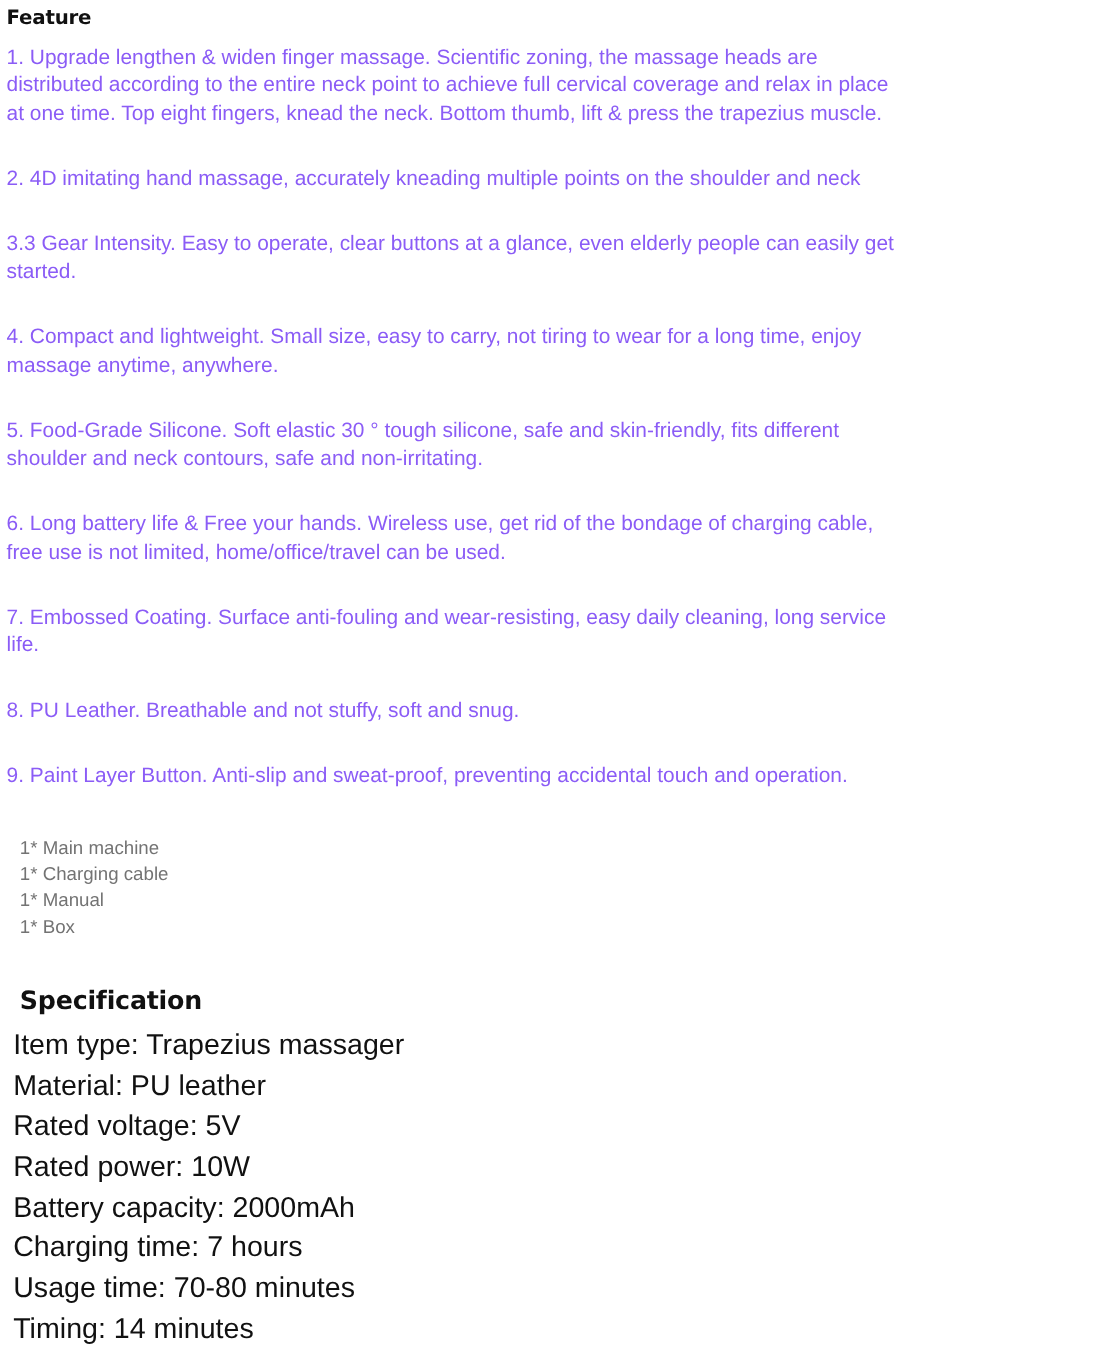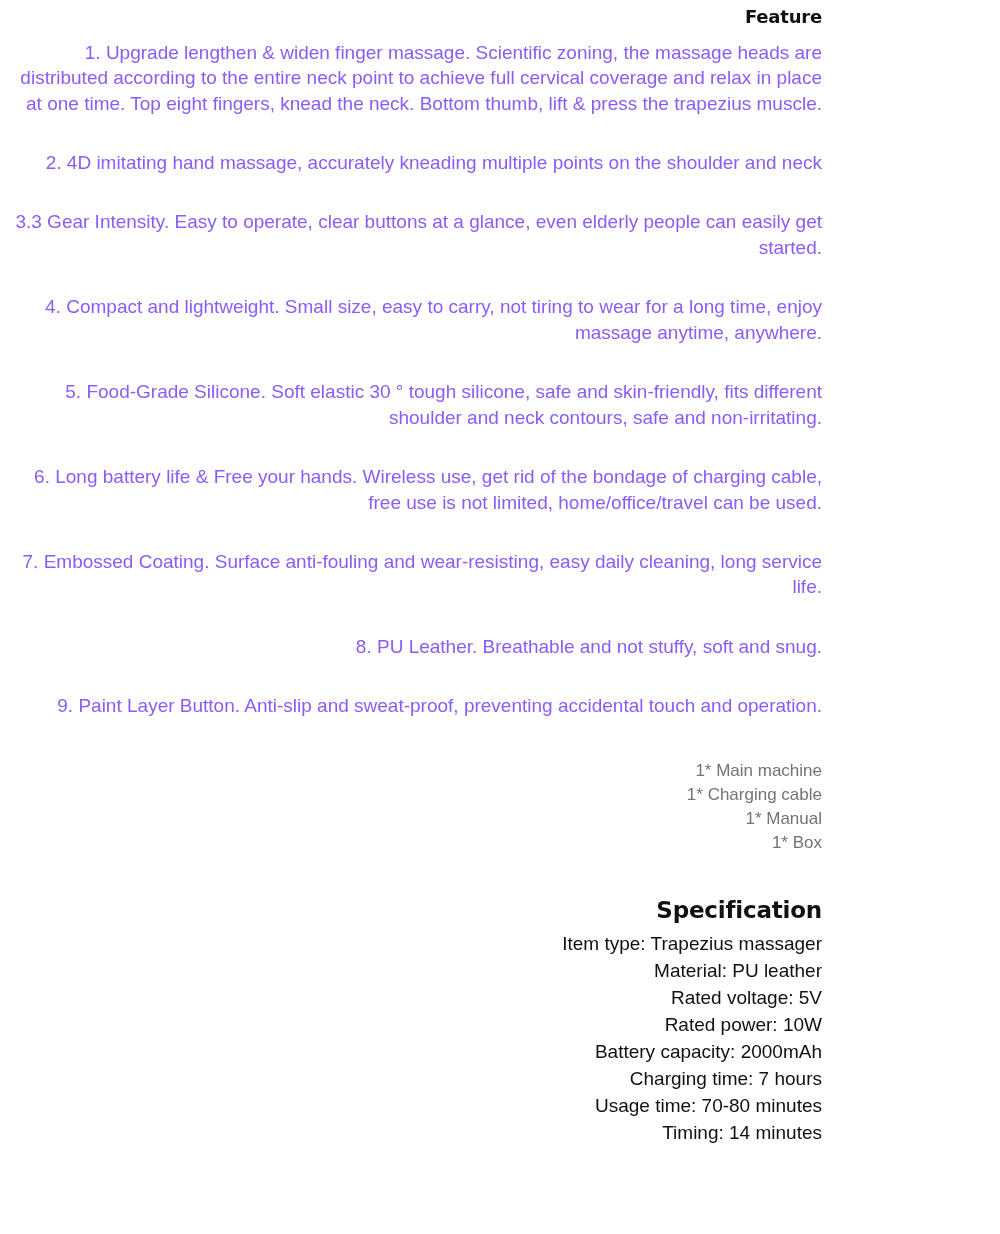--- a/index.html
+++ b/index.html
@@ -11,21 +11,20 @@
     width: 1000px;
     min-height: 1234px;
     font-family: "Liberation Sans", sans-serif;
     color: #1a1a1a;
     -webkit-font-smoothing: antialiased;
   }
   .page {
     width: 828px;
     box-sizing: border-box;
     padding: 6px 6px 0 6px;
-    text-align: right;
   }
 
   h2.section-title {
     font-family: "DejaVu Sans", sans-serif;
     font-weight: bold;
     font-size: 18px;
     line-height: 1.2;
     margin: 0 0 12px 0;
     color: #111111;
     letter-spacing: -0.2px;
@@ -72,21 +71,21 @@
   .section-spec {
     margin-top: 42px;
     padding-left: 6px;
   }
   .spec-list {
     margin: 0;
     padding: 0;
     list-style: none;
   }
   .spec-list li {
-    font-size: 19px;
+    font-size: 26px;
     line-height: 1.42;
     color: #111111;
   }
 </style>
 </head>
 <body>
 
 <div class="page">
 
   <section class="section-feature">

